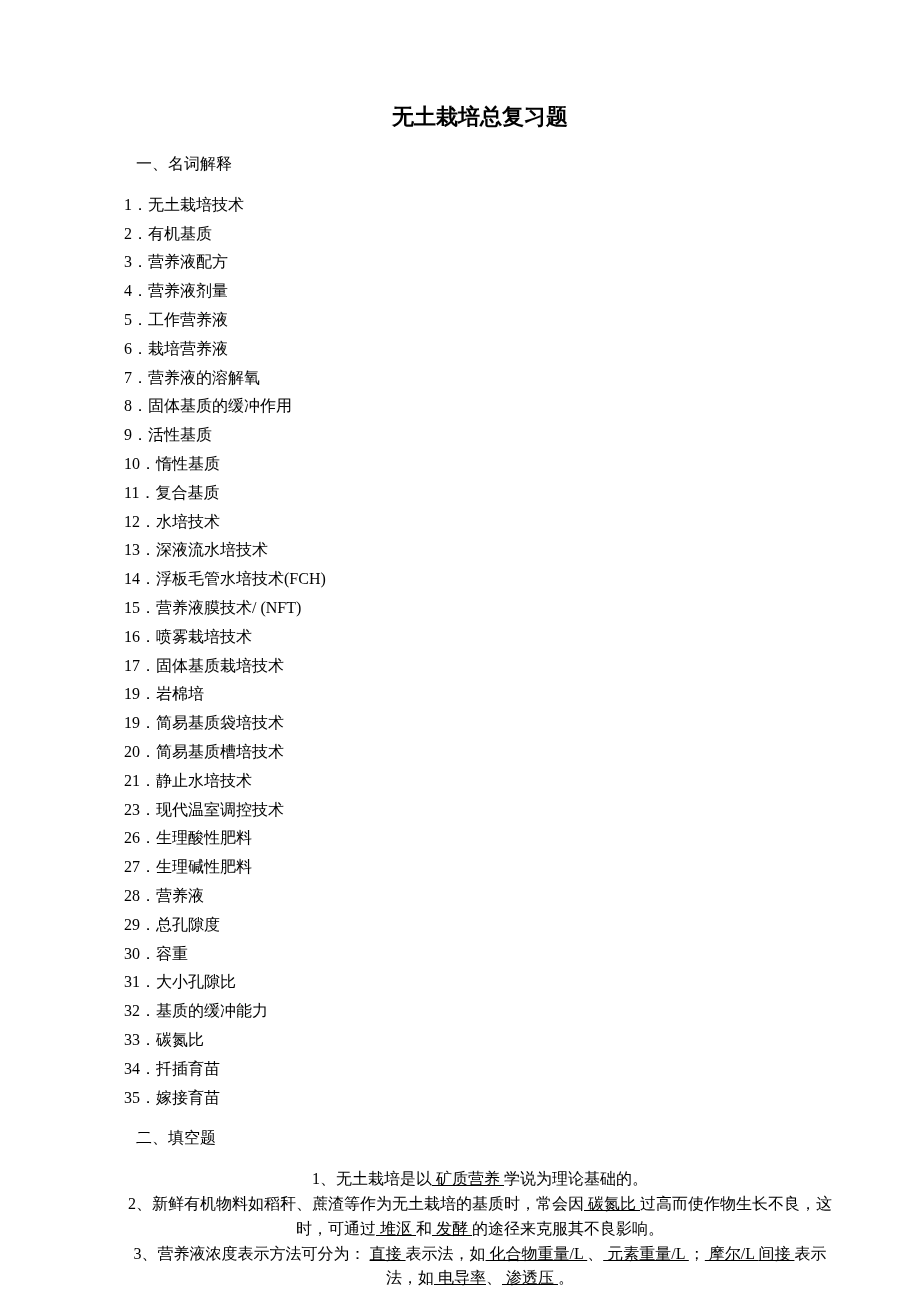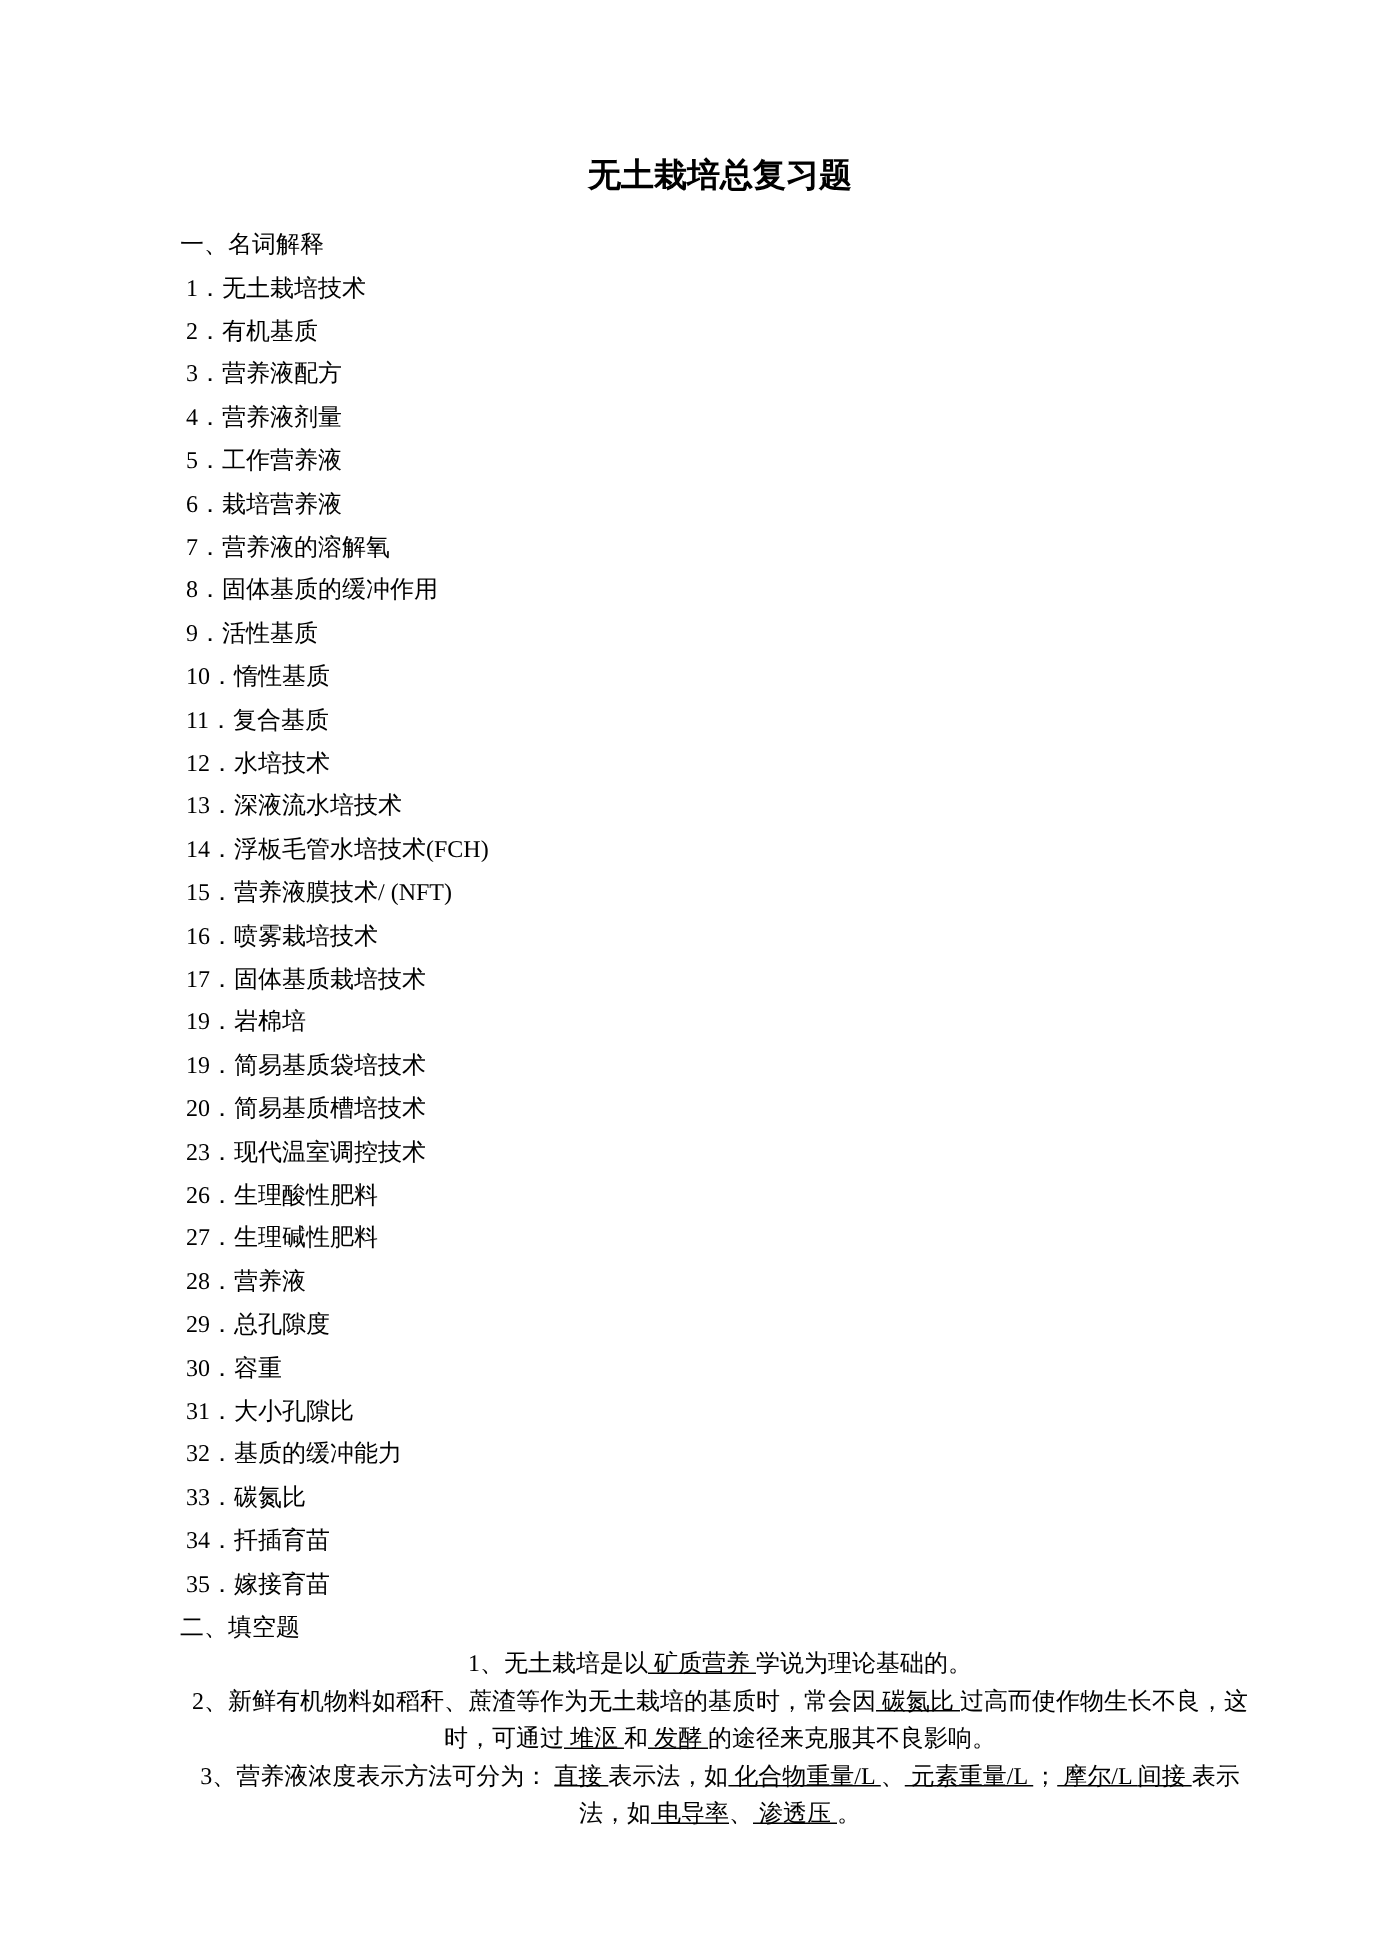--- a/index.html
+++ b/index.html
@@ -16,21 +16,21 @@
     line-height: 1.55;
   }
   .title {
     text-align: center;
     font-family: "SimHei", "黑体", sans-serif;
     font-weight: bold;
     font-size: 22px;
     margin-bottom: 18px;
   }
   .section-head {
-    margin: 0;
+    margin: 16px;
   }
   .list-item {
     margin: 4px;
   }
   .num {
     display: inline;
   }
   .fill-line {
     margin: 0;
     text-align: center;
@@ -62,20 +62,21 @@
     <div class="list-item"><span class="num">11．</span><span>复合基质</span></div>
     <div class="list-item"><span class="num">12．</span><span>水培技术</span></div>
     <div class="list-item"><span class="num">13．</span><span>深液流水培技术</span></div>
     <div class="list-item"><span class="num">14．</span><span>浮板毛管水培技术(FCH)</span></div>
     <div class="list-item"><span class="num">15．</span><span>营养液膜技术/ (NFT)</span></div>
     <div class="list-item"><span class="num">16．</span><span>喷雾栽培技术</span></div>
     <div class="list-item"><span class="num">17．</span><span>固体基质栽培技术</span></div>
     <div class="list-item"><span class="num">19．</span><span>岩棉培</span></div>
     <div class="list-item"><span class="num">19．</span><span>简易基质袋培技术</span></div>
     <div class="list-item"><span class="num">20．</span><span>简易基质槽培技术</span></div>
+    <div class="list-item"><span class="num">21．</span><span>静止水培技术</span></div>
     <div class="list-item"><span class="num">23．</span><span>现代温室调控技术</span></div>
     <div class="list-item"><span class="num">26．</span><span>生理酸性肥料</span></div>
     <div class="list-item"><span class="num">27．</span><span>生理碱性肥料</span></div>
     <div class="list-item"><span class="num">28．</span><span>营养液</span></div>
     <div class="list-item"><span class="num">29．</span><span>总孔隙度</span></div>
     <div class="list-item"><span class="num">30．</span><span>容重</span></div>
     <div class="list-item"><span class="num">31．</span><span>大小孔隙比</span></div>
     <div class="list-item"><span class="num">32．</span><span>基质的缓冲能力</span></div>
     <div class="list-item"><span class="num">33．</span><span>碳氮比</span></div>
     <div class="list-item"><span class="num">34．</span><span>扦插育苗</span></div>

